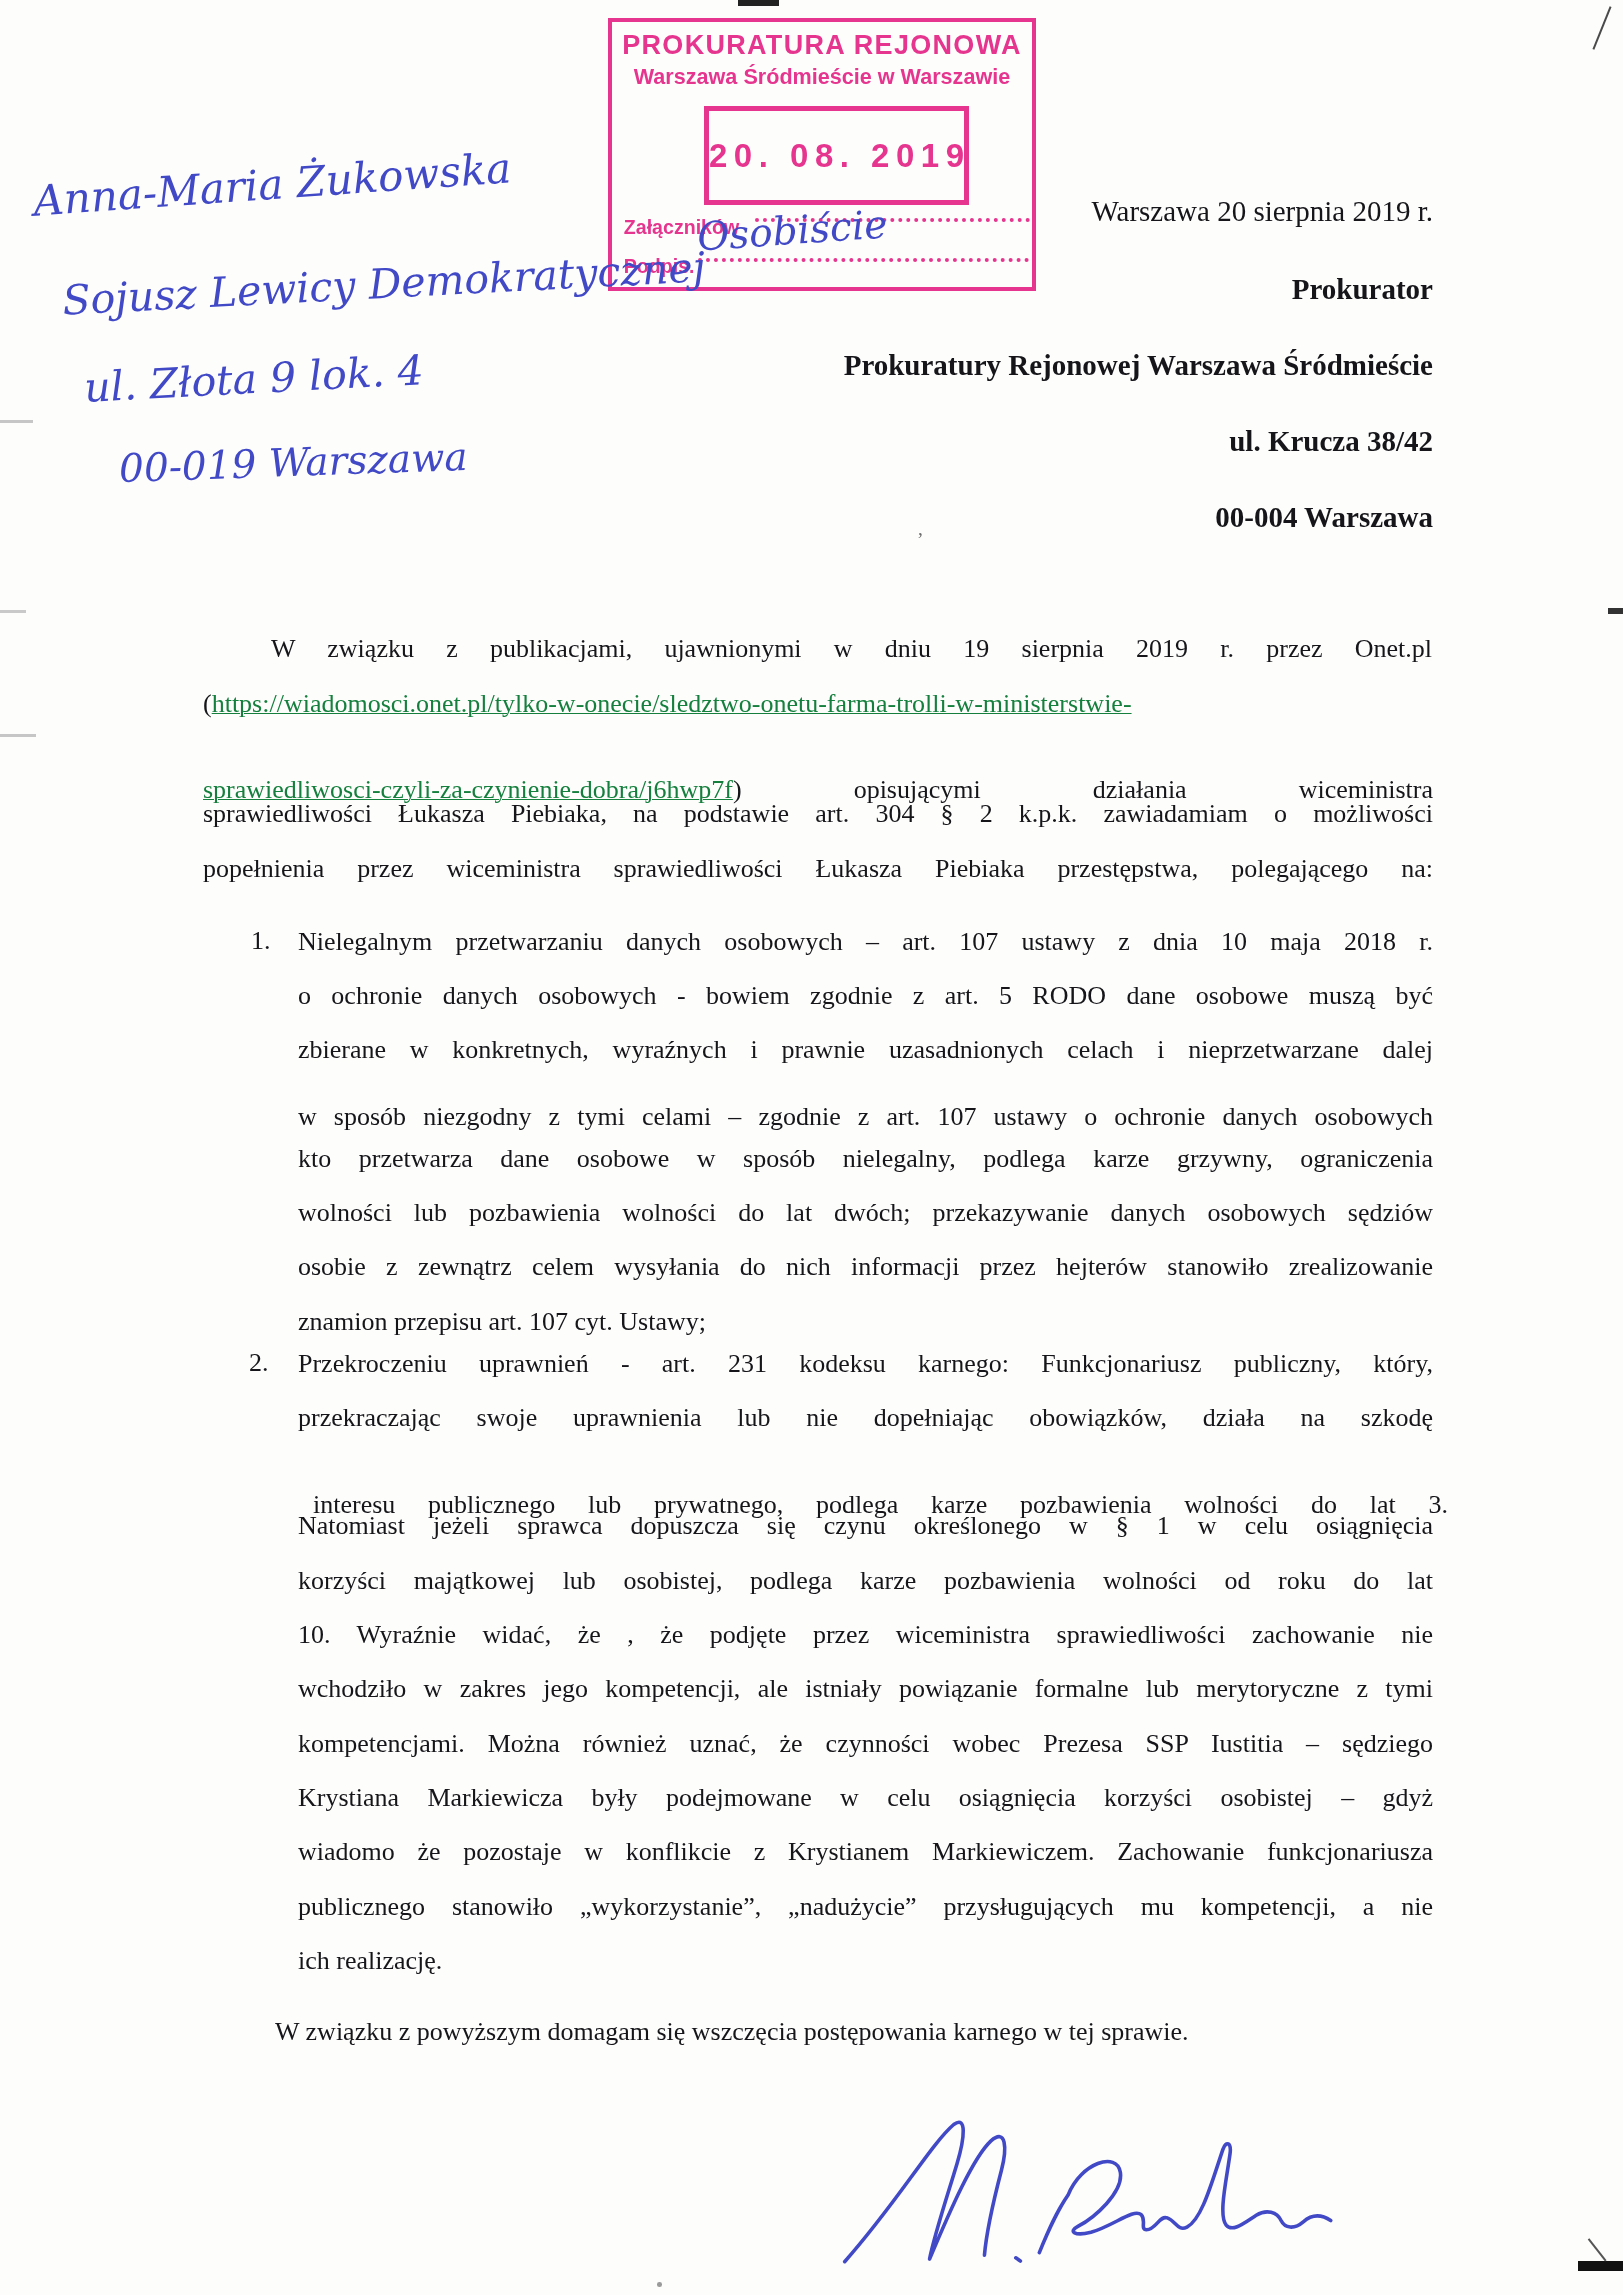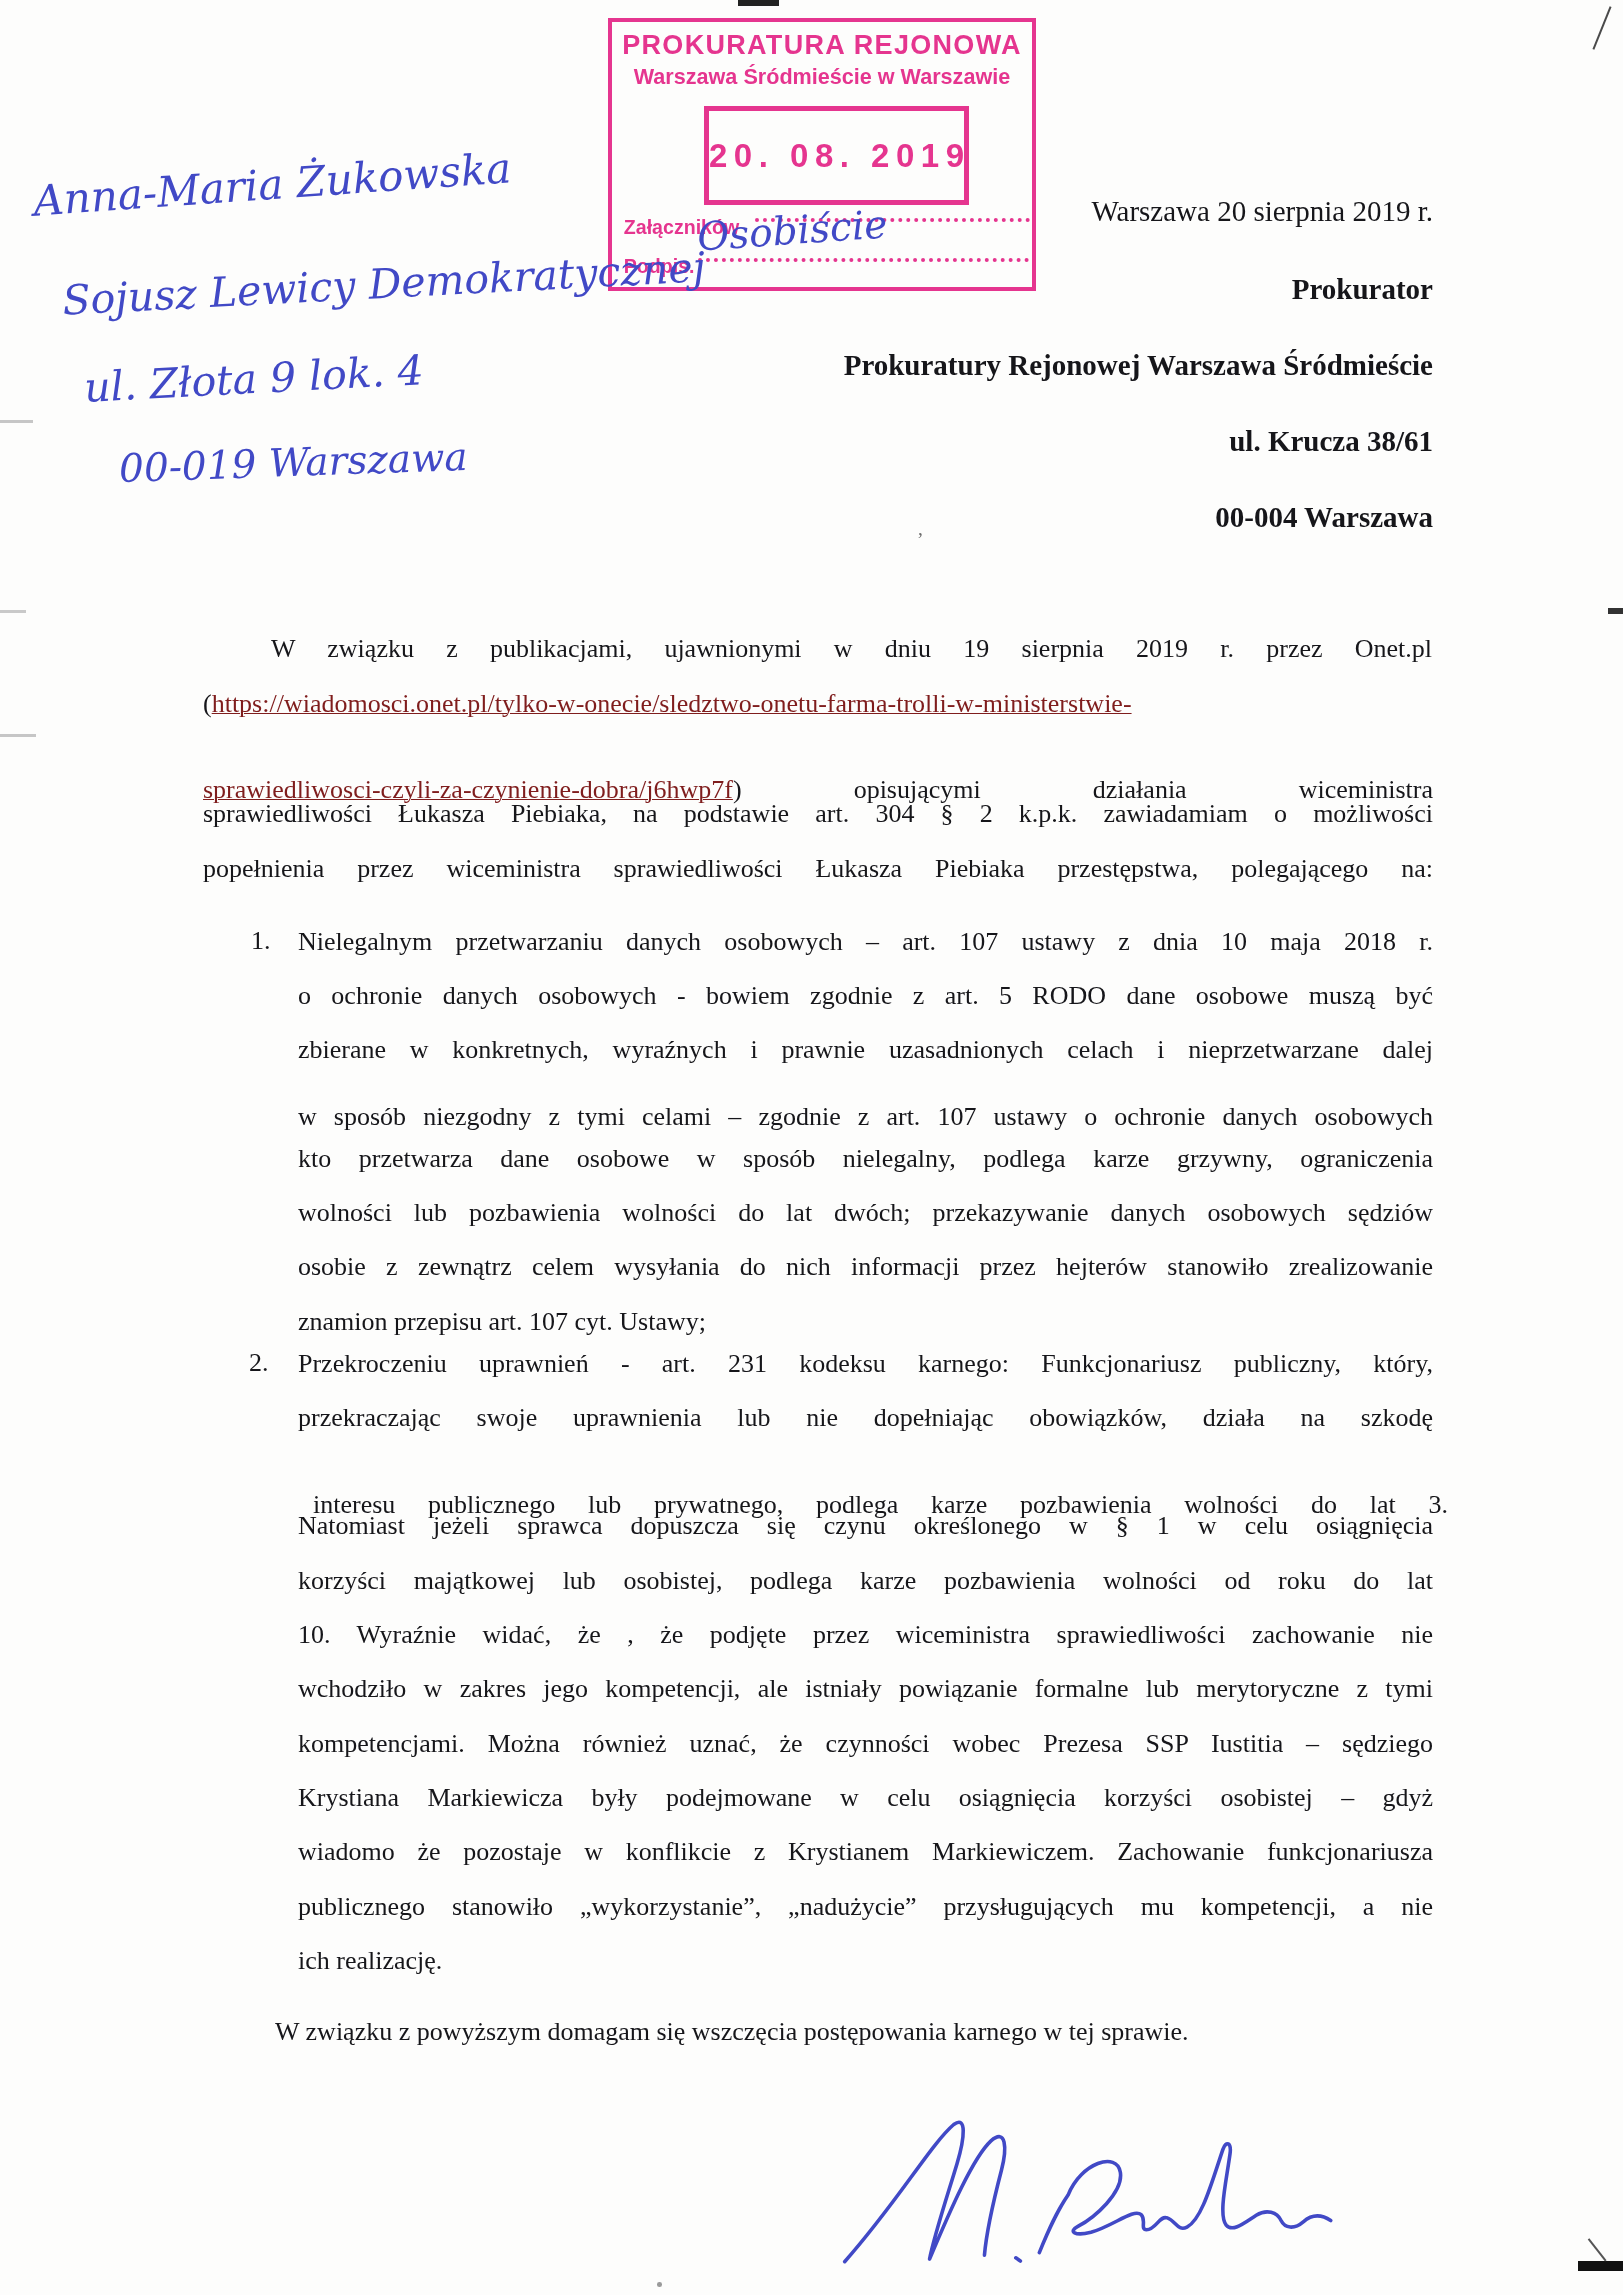--- a/index.html
+++ b/index.html
@@ -15,21 +15,21 @@
   
   .tline{position:absolute;font-size:26px;line-height:1.2;white-space:nowrap;}
   .jline{
     position:absolute;font-size:26px;line-height:1.2;
     text-align:justify;text-align-last:justify;white-space:normal;
   }
   .rline{position:absolute;right:190px;font-size:29px;white-space:nowrap;text-align:left;}
   .bold{font-weight:bold;}
   .listnum{position:absolute;font-size:26px;}
   a.link, .link{
-    color:#7f1d1d;text-decoration:underline;text-decoration-thickness:1.3px;cursor:pointer;
+    color:#15803d;text-decoration:underline;text-decoration-thickness:1.3px;cursor:pointer;
   }
   
   .stamp{
     position:absolute;left:608px;top:18.3px;width:428px;height:273px;
     border:4.6px solid #e5358f;color:#e5358f;
     font-family:"Liberation Sans", sans-serif;font-weight:bold;
     box-sizing:border-box;
   }
   .stamp-title{position:absolute;left:0;right:0;top:7.9px;text-align:center;font-size:27px;letter-spacing:1.3px;white-space:nowrap;}
   .stamp-sub{position:absolute;left:0;right:0;top:42px;text-align:center;font-size:21.6px;white-space:nowrap;}
@@ -69,21 +69,21 @@
   <div class="hand" style="left:697px;top:208px;font-size:39px;transform:rotate(-4deg);">Osobiście</div>
 
   <div class="hand" style="left:33px;top:160px;font-size:42px;transform:rotate(-4deg);">Anna-Maria Żukowska</div>
   <div class="hand" style="left:62px;top:260px;font-size:41px;transform:rotate(-3deg);">Sojusz Lewicy Demokratycznej</div>
   <div class="hand" style="left:84px;top:355px;font-size:41px;transform:rotate(-3deg);">ul. Złota 9 lok. 4</div>
   <div class="hand" style="left:119px;top:440px;font-size:39px;transform:rotate(-2deg);">00-019 Warszawa</div>
 
   <div class="rline" style="top:195px;">Warszawa 20 sierpnia 2019 r.</div>
   <div class="rline bold" style="top:273px;">Prokurator</div>
   <div class="rline bold" style="top:349px;">Prokuratury Rejonowej Warszawa Śródmieście</div>
-  <div class="rline bold" style="top:425px;">ul. Krucza 38/61</div>
+  <div class="rline bold" style="top:425px;">ul. Krucza 38/42</div>
   <div class="rline bold" style="top:501px;">00-004 Warszawa</div>
 
   <div class="art" style="left:917px;top:529px;color:#6a6a6a;font-size:19.6px;">’</div>
 
   <div class="jline" style="left:271px;top:633px;width:1161px;">W związku z publikacjami, ujawnionymi w dniu 19 sierpnia 2019 r. przez Onet.pl</div>
 
   <div class="tline" style="left:203px;top:688px;"><span>(</span><a class="link">https://wiadomosci.onet.pl/tylko-w-onecie/sledztwo-onetu-farma-trolli-w-ministerstwie-</a></div>
 
   <div class="jline" style="left:203px;top:774px;width:1230px;"><span style="white-space:nowrap;"><a class="link">sprawiedliwosci-czyli-za-czynienie-dobra/j6hwp7f</a><span>)</span></span> <span>opisującymi</span> <span>działania</span> <span>wiceministra</span></div>
 

